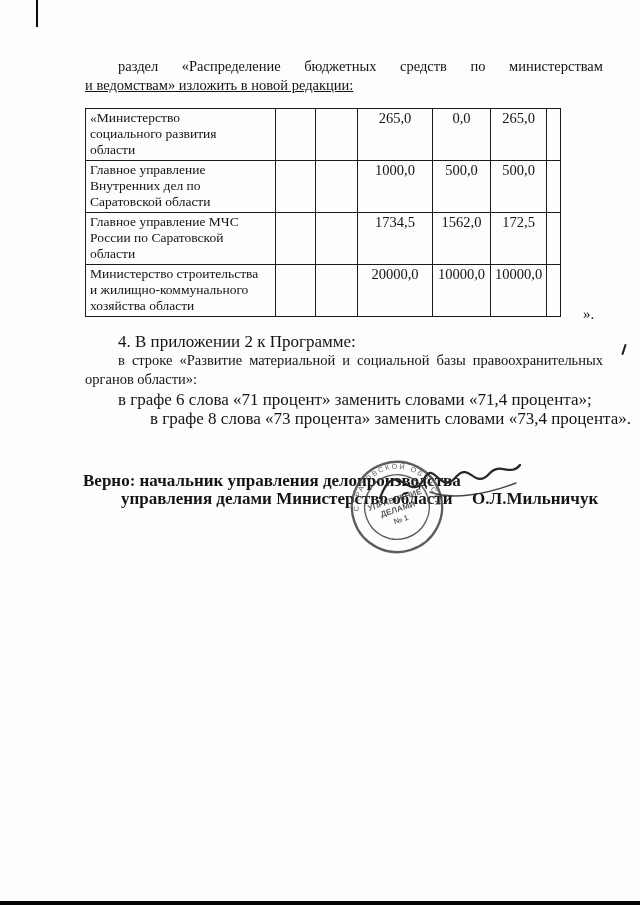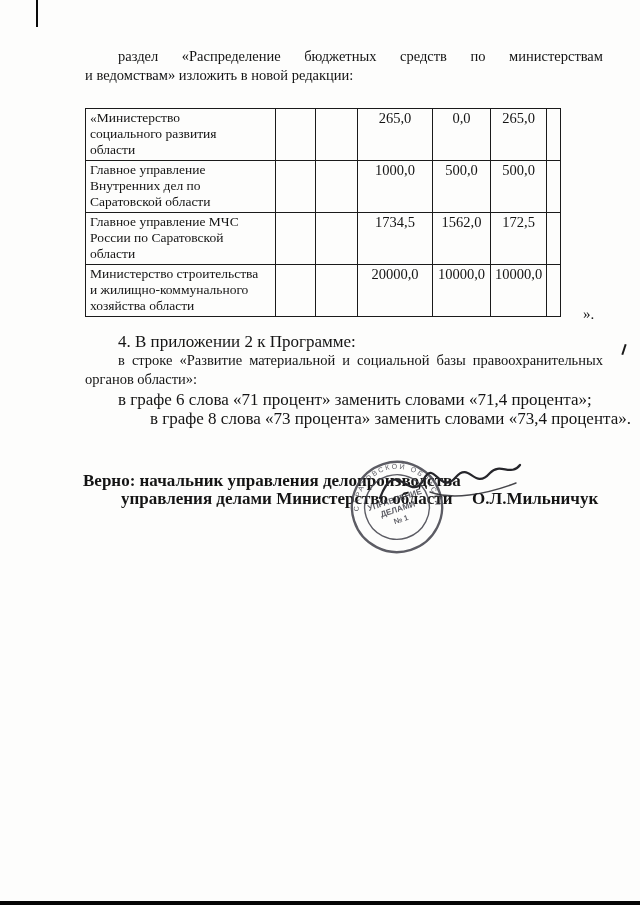--- a/index.html
+++ b/index.html
@@ -49,23 +49,23 @@
 </style>
 </head>
 <body>
 
 <div class="page">
 
   <div class="artifact-top-left"></div>
   <div class="artifact-right-tick"></div>
   <div class="artifact-bottom-line"></div>
 
-  <div class="para" style="left:85px; top:47px;">
+  <div class="para" style="left:85px; top:57px;">
     <span class="jline indent">раздел «Распределение бюджетных средств по министерствам</span>
-    <span style="display:block;">и ведомствам» изложить в новой редакции:</span>
+    <span style="display:block;text-decoration:underline;">и ведомствам» изложить в новой редакции:</span>
   </div>
 
   <table class="budget-table">
     <colgroup>
       <col style="width:190px">
         <col style="width:40px">
         <col style="width:42px">
       <col style="width:75px">
         <col style="width:58px">
         <col style="width:56px">

